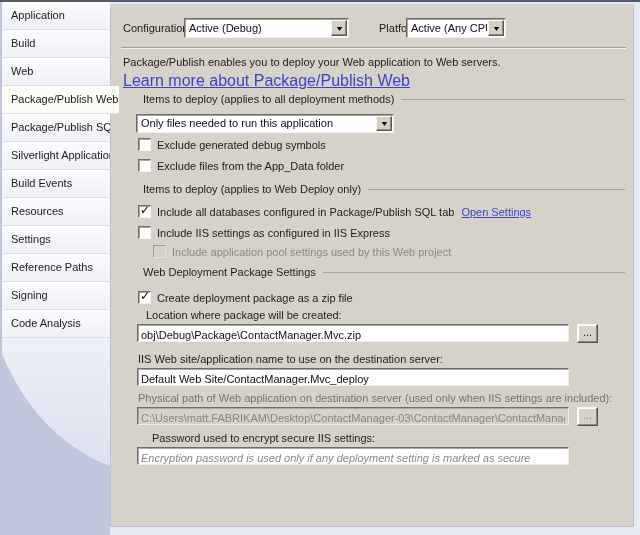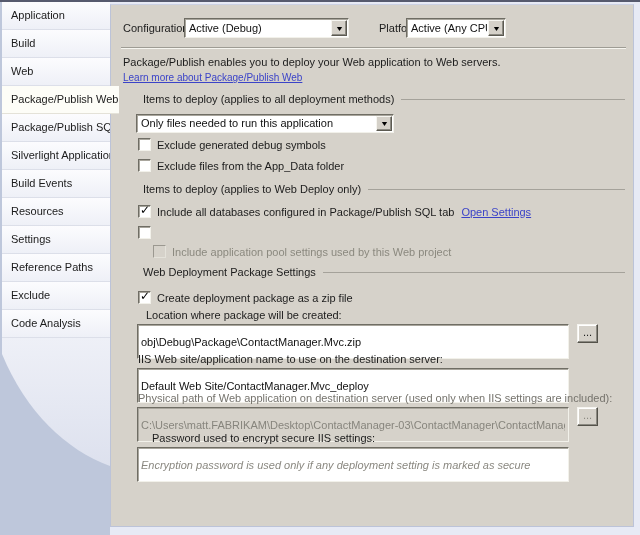--- a/index.html
+++ b/index.html
@@ -60,61 +60,61 @@
   .cb{
     width:13px;height:13px;box-sizing:border-box;background:#fff;margin-right:6px;flex:0 0 13px;
     border:1px solid;border-color:#6f6d64 #f2f1ea #f2f1ea #6f6d64;
     box-shadow:inset 1px 1px 0 #a9a69d;position:relative;
   }
   .cb .mark{position:absolute;left:1px;top:-3px;font-size:12px;font-weight:bold;color:#000;}
   .cbrow.disabled{color:#8b897f;}
   .cbrow.disabled .cb{background:#d6d2ca;border-color:#9b9890 #e4e2da #e4e2da #9b9890;box-shadow:none;}
   
   .tb{
-    position:absolute;box-sizing:border-box;height:35px;background:#fff;
+    position:absolute;box-sizing:border-box;height:18px;background:#fff;
     border:1px solid;border-color:#6f6d64 #f2f1ea #f2f1ea #6f6d64;
     box-shadow:inset 1px 1px 0 #a9a69d;
   }
   .tb input{
     width:100%;height:100%;border:none;outline:none;background:transparent;
     font-family:"Liberation Sans","DejaVu Sans",sans-serif;font-size:11px;color:#111;
     padding:0 3px;box-sizing:border-box;
   }
   .tb input::placeholder{color:#8a8880;font-style:italic;opacity:1;}
   .tb.disabled{background:#d6d2ca;}
   .tb.disabled input{color:#87857d;}
   
   .btn{
     position:absolute;box-sizing:border-box;width:21px;height:19px;background:#d5d1c9;
     border:1px solid;border-color:#f6f5f0 #54524a #54524a #f6f5f0;
     box-shadow:inset -1px -1px 0 #8c8a82,inset 1px 1px 0 #ffffff;
     font-size:11px;color:#222;text-align:center;line-height:15px;cursor:default;
   }
   .btn.disabled{color:#8d8b83;}
-  a.lnk{position:absolute;font-size:10px;color:#3b43c8;text-decoration:underline;cursor:pointer;white-space:nowrap;}
+  a.lnk{position:absolute;font-size:16px;color:#3b43c8;text-decoration:underline;cursor:pointer;white-space:nowrap;}
   .inline-lnk{color:#3b43c8;text-decoration:underline;cursor:pointer;margin-left:7px;}
 </style>
 </head>
 <body>
 
 <div class="top-line"></div>
 
 <div class="sidebar-col">
   <div class="tabstrip">
     <div class="tab">Application</div>
     <div class="tab">Build</div>
     <div class="tab">Web</div>
     <div class="tab selected">Package/Publish Web</div>
     <div class="tab">Package/Publish SQL</div>
     <div class="tab">Silverlight Applications</div>
     <div class="tab">Build Events</div>
     <div class="tab">Resources</div>
     <div class="tab">Settings</div>
     <div class="tab">Reference Paths</div>
-    <div class="tab">Exclude</div>
+    <div class="tab">Signing</div>
     <div class="tab">Code Analysis</div>
   </div>
   <svg class="tail" viewBox="0 0 108 128">
     <defs>
       <linearGradient id="tg" x1="0" y1="0" x2="0" y2="1">
         <stop offset="0" stop-color="#eef0f7"></stop>
         <stop offset="1" stop-color="#dde1ee"></stop>
       </linearGradient>
     </defs>
     <path d="M0,0 H108 V128 C64,112 24,74 0,16 Z" fill="url(#tg)"></path>
@@ -174,20 +174,21 @@
 
   <div class="cbrow" style="left:27px;top:200px;">
     <span class="cb">
         <span class="mark">✓</span>
       </span>
     <span>Include all databases configured in Package/Publish SQL tab</span>
     <span class="inline-lnk">Open Settings</span>
   </div>
   <div class="cbrow" style="left:27px;top:221px;">
     <span class="cb"></span>
+    <span>Include IIS settings as configured in IIS Express</span>
   </div>
   <div class="cbrow disabled" style="left:42px;top:240px;">
     <span class="cb"></span>
     <span>Include application pool settings used by this Web project</span>
   </div>
 
   <div class="sec" style="left:12px;right:8px;top:261px;">
     <span>Web Deployment Package Settings</span>
     <span class="ln"></span>
   </div>

